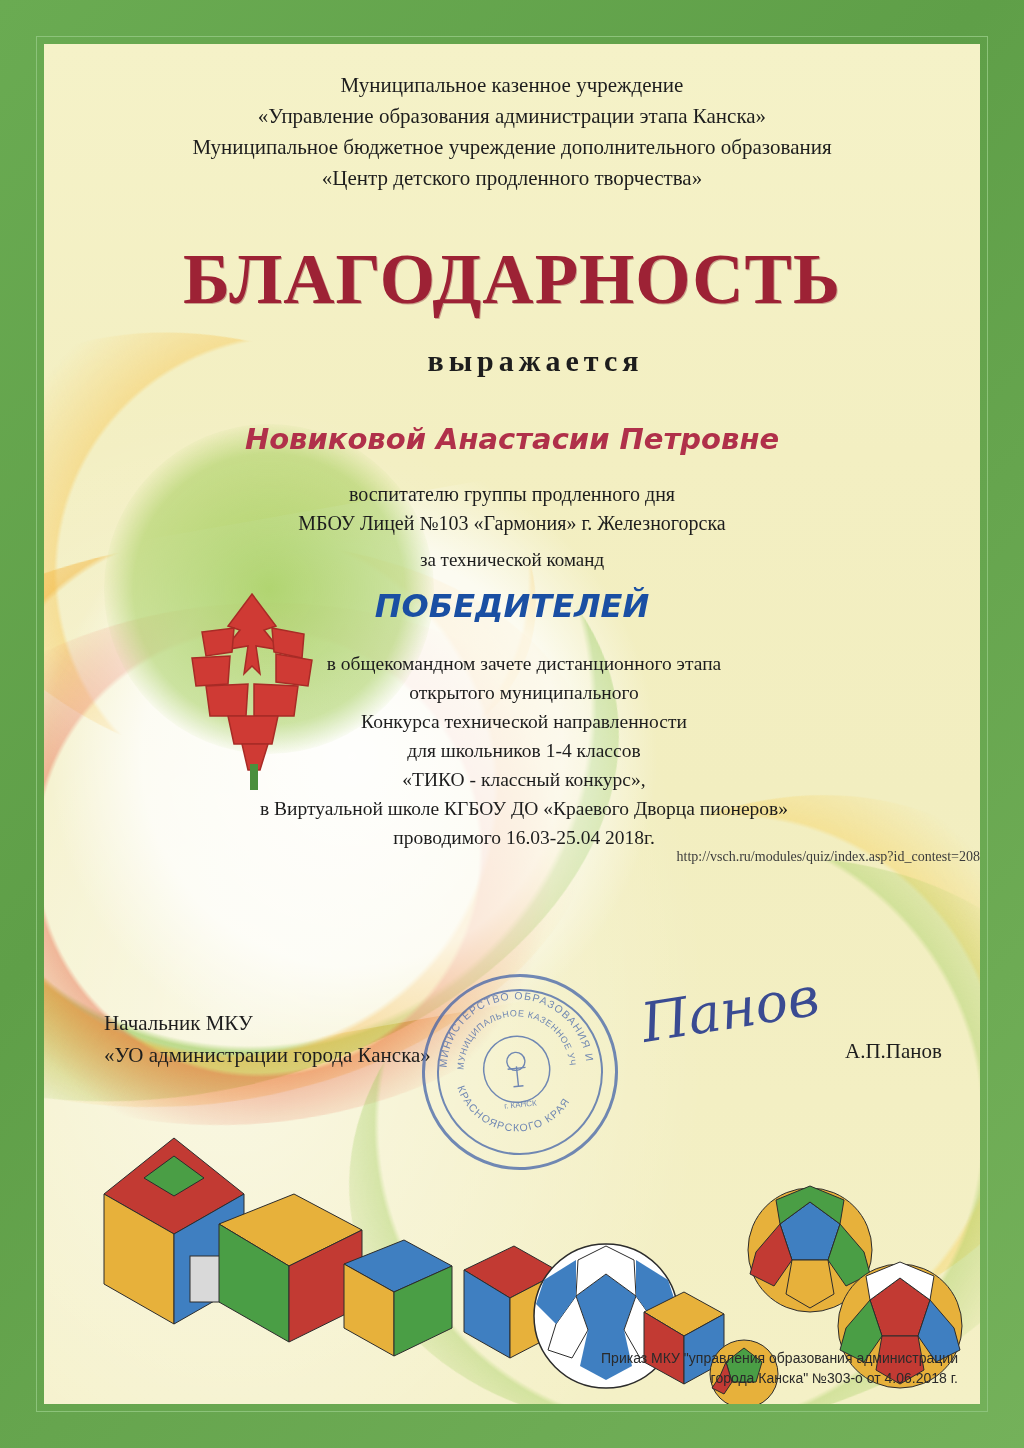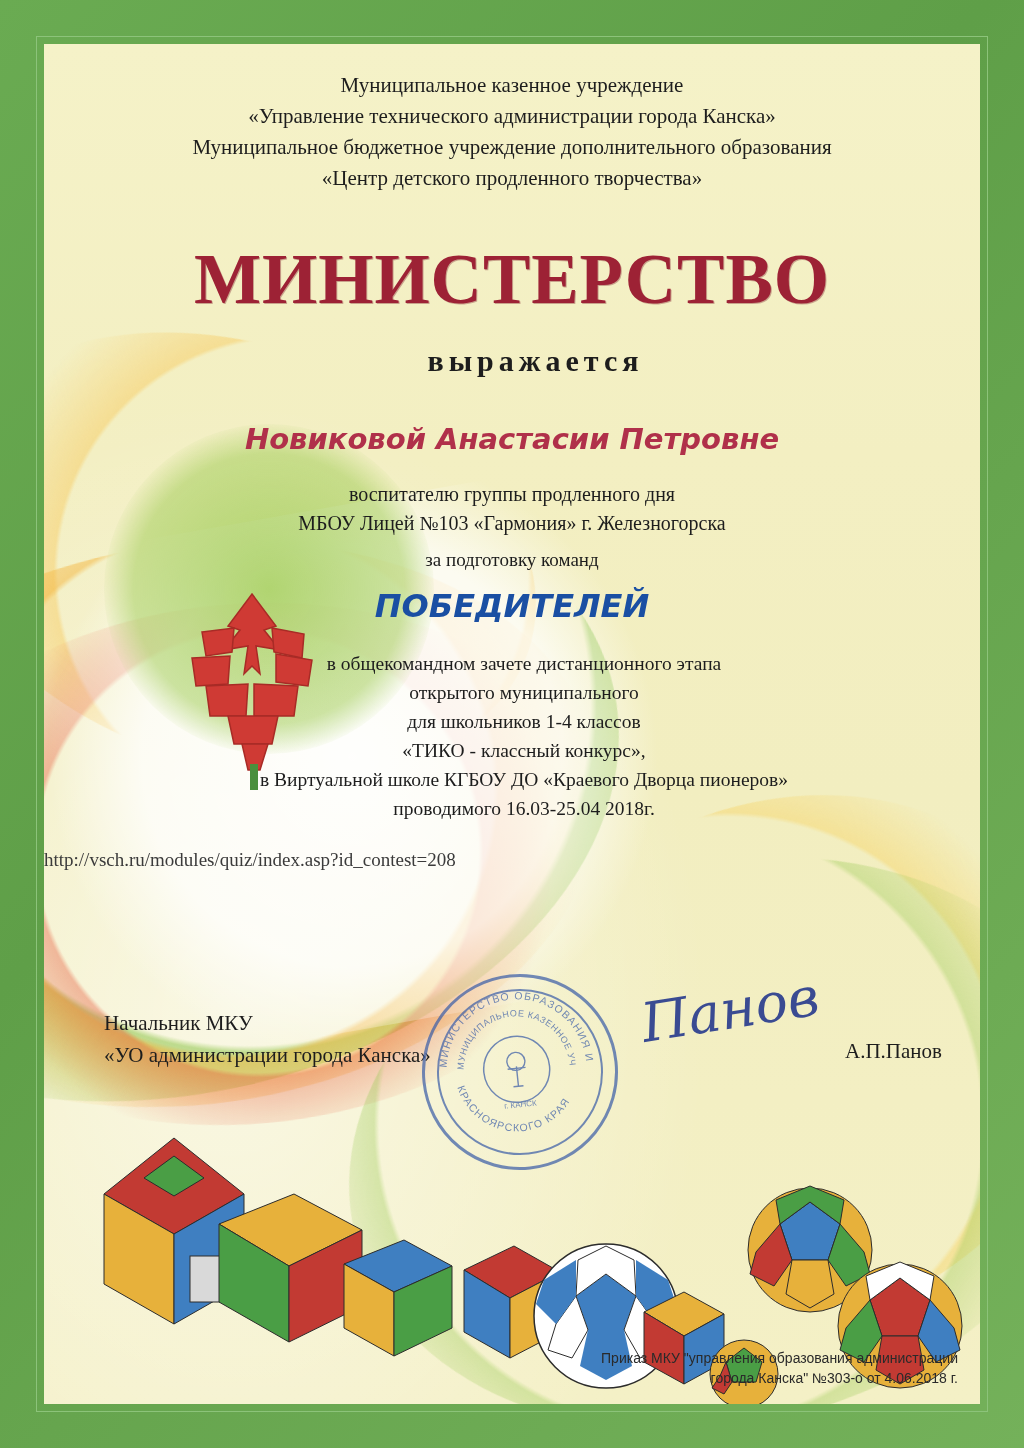--- a/index.html
+++ b/index.html
@@ -168,22 +168,22 @@
     text-align: center;
     font-size: 19.5px;
     line-height: 29px;
     color: #1d1d1d;
     margin-left: 24px;
   }
   .link {
     position: absolute;
     left: 0; right: 0;
     top: 805px;
-    text-align: left;
-    font-size: 19px;
+    text-align: right;
+    font-size: 14px;
     color: #3b3b3b;
   }
   .sign-left {
     position: absolute;
     left: 60px;
     top: 963px;
     font-size: 21px;
     line-height: 32px;
     color: #1d1d1d;
   }
@@ -299,40 +299,41 @@
         <polygon points="34,94 76,92 74,124 38,124"></polygon>
         <polygon points="82,92 126,94 122,124 82,124"></polygon>
         <polygon points="56,124 106,124 100,152 62,152"></polygon>
         <polygon points="70,152 96,152 88,178 76,178"></polygon>
       </g>
       <rect x="78" y="172" width="8" height="26" fill="#4a8f3c"></rect>
     </svg>
 
     <div class="hdr">
       <div>Муниципальное казенное  учреждение</div>
-      <div>«Управление технического администрации города Канска»</div>
+      <div>«Управление образования администрации этапа Канска»</div>
       <div>Муниципальное бюджетное учреждение дополнительного образования</div>
       <div>«Центр детского продленного творчества»</div>
     </div>
 
-    <div class="title">МИНИСТЕРСТВО</div>
+    <div class="title">БЛАГОДАРНОСТЬ</div>
     <div class="subtitle">выражается</div>
     <div class="recipient">Новиковой Анастасии Петровне</div>
 
     <div class="role">
       <div>воспитателю группы продленного дня</div>
       <div>МБОУ Лицей №103 «Гармония» г. Железногорска</div>
     </div>
 
-    <div class="forwhat">за подготовку команд</div>
+    <div class="forwhat">за технической команд</div>
     <div class="winners">ПОБЕДИТЕЛЕЙ</div>
 
     <div class="details">
       <div>в общекомандном зачете дистанционного этапа</div>
       <div>открытого муниципального</div>
+      <div>Конкурса технической направленности</div>
       <div>для школьников 1-4 классов</div>
       <div>«ТИКО - классный конкурс»,</div>
       <div>в Виртуальной школе КГБОУ ДО «Краевого Дворца пионеров»</div>
       <div>проводимого 16.03-25.04 2018г.</div>
     </div>
 
     <div class="link">http://vsch.ru/modules/quiz/index.asp?id_contest=208</div>
 
     <div class="sign-left">
       <div>Начальник МКУ</div>

